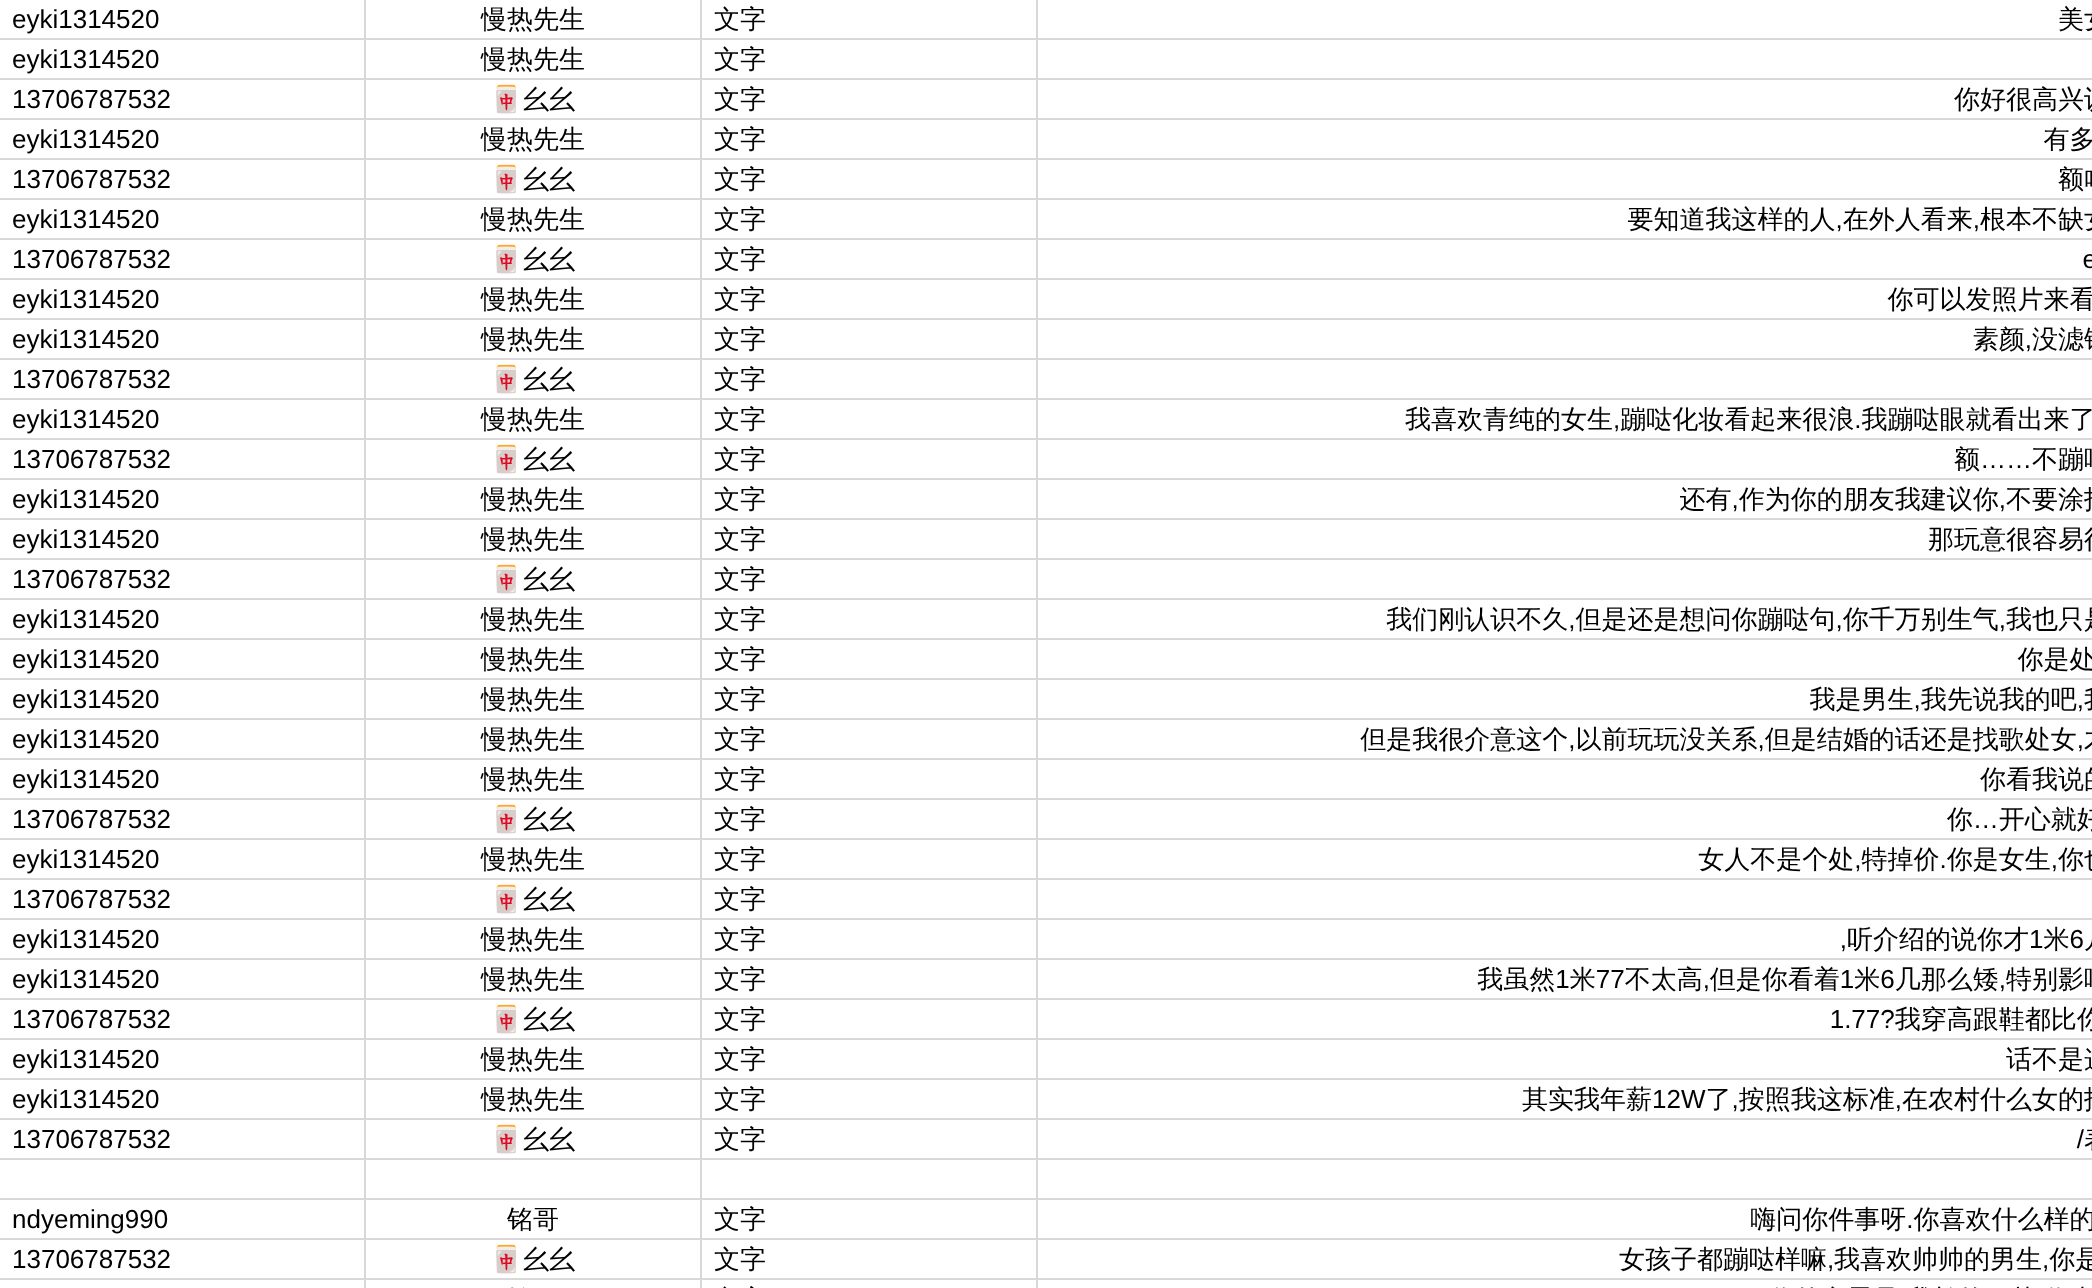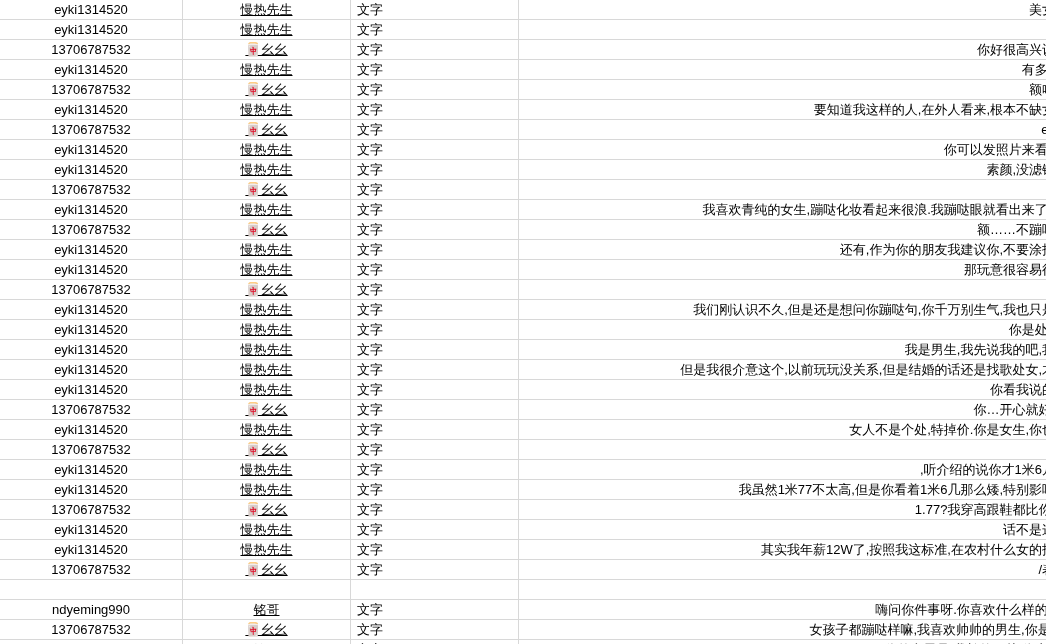--- a/index.html
+++ b/index.html
@@ -25,26 +25,25 @@
     border-right: 1px solid #d8d8d8;
     padding: 0 6px;
     height: 19px;
     line-height: 19px;
     overflow: hidden;
     white-space: nowrap;
     font-size: 13px;
   }
   td.col-account {
     width: 170px;
-    text-align: center;
+    text-align: left;
   }
   td.col-nickname {
     width: 155px;
     text-align: center;
-    text-decoration: underline;
   }
   td.col-type {
     width: 155px;
   }
   td.col-content {
     width: 556px;
     text-align: right;
     border-right: none;
     padding-right: 90px;
   }

